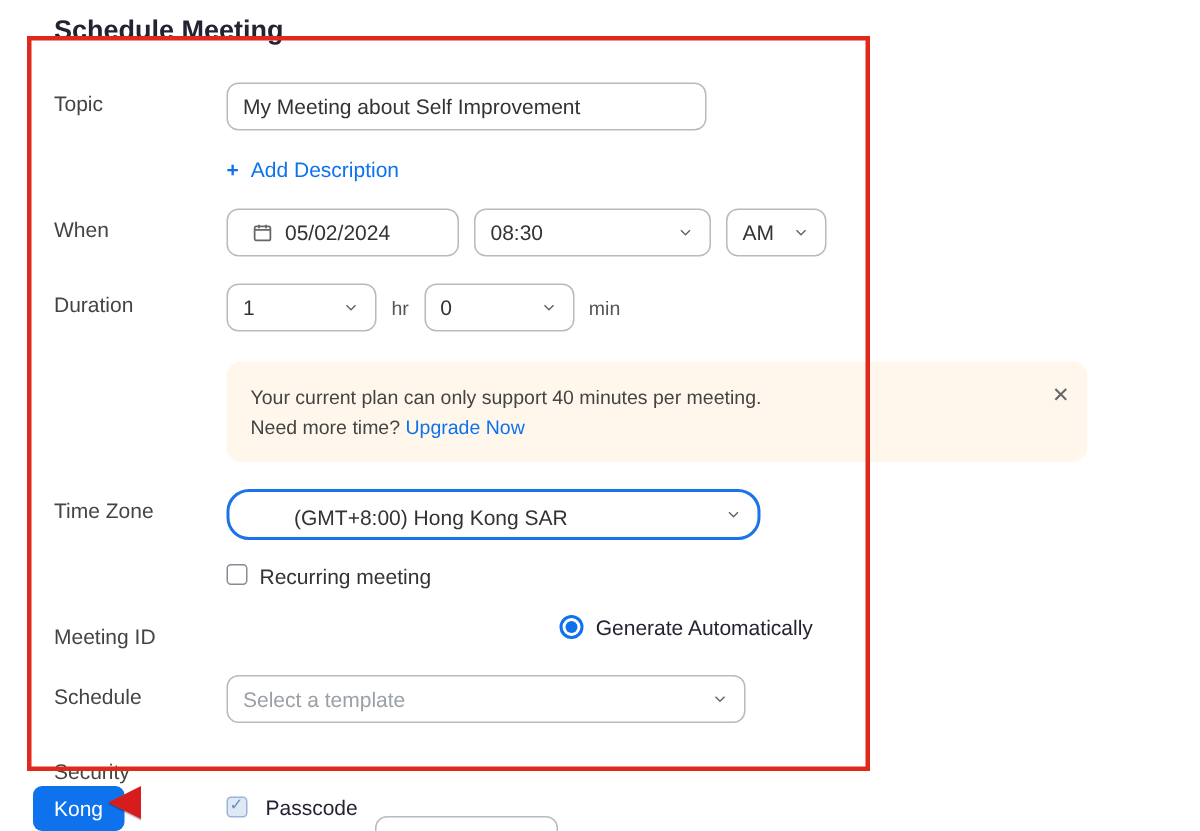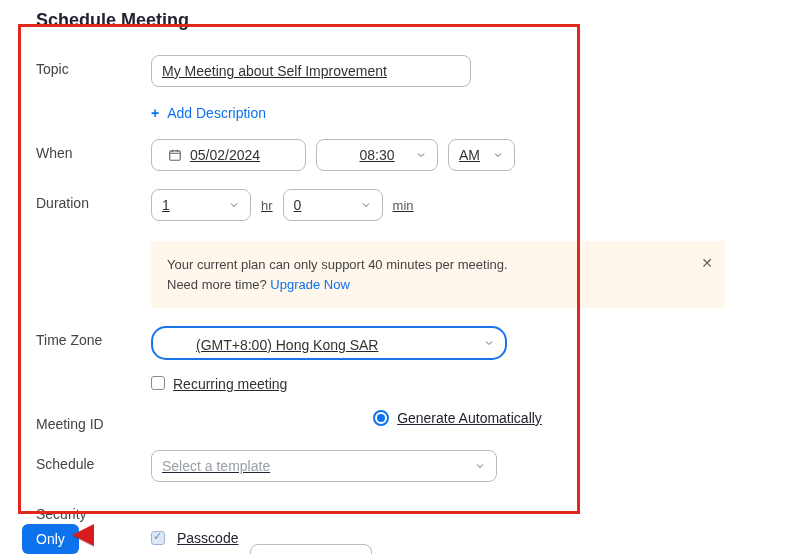--- a/index.html
+++ b/index.html
@@ -2,37 +2,37 @@
 <html><head>
 <meta charset="utf-8">
 <style>
 * { box-sizing: border-box; margin: 0; padding: 0; }
 body { font-family: -apple-system, BlinkMacSystemFont, "Segoe UI", Arial, sans-serif; font-size: 14px; color: #232333; width: 800px; height: 554px; position: relative; background: #fff; }
 .page-title { font-size: 18px; font-weight: 700; padding: 10px 0 6px 36px; }
 .red-frame { position: absolute; left: 18px; top: 24px; width: 562px; height: 490px; border: 3px solid #e1281d; pointer-events: none; z-index: 5; }
 .form { padding: 0 36px 0 36px; }
 .row { display: flex; align-items: flex-start; margin-top: 18px; }
 .row .label { width: 115px; padding-top: 6px; color: #444; font-size: 14px; }
-.row .field { flex: 1; text-decoration: underline; }
+.row .field { flex: 1; }
 .input, .select-like { border: 1px solid #b9b9c0; border-radius: 8px; height: 32px; padding: 0 10px; background: #fff; display: flex; align-items: center; font-size: 14px; color: #333; }
 .topic-input { width: 320px; }
 .add-desc { display: inline-flex; align-items: center; gap: 8px; color: #0e72ed; font-size: 14px; cursor: pointer; margin-top: 18px; }
 .plus { color: #0e72ed; font-weight: 600; }
 .when-group { display: flex; align-items: center; gap: 10px; }
 .date-input { width: 155px; display: flex; align-items: center; gap: 8px; padding-left: 16px; }
 .cal-icon { width: 14px; height: 14px; color: #666; }
 .sel { position: relative; }
 .sel .chev { position: absolute; right: 10px; top: 50%; transform: translateY(-50%); color: #666; }
-.time-sel { width: 122px; justify-content: center; }
+.time-sel { width: 158px; }
 .ampm-sel { width: 67px; }
 .dur-row { display: flex; align-items: center; gap: 10px; }
 .dur-hr { width: 100px; }
 .dur-min { width: 100px; }
 .unit { font-size: 13px; color: #555; }
-.banner { margin-top: 20px; margin-left: 115px; width: 574px; background: #fff7ec; padding: 14px 16px; position: relative; font-size: 13px; color: #444; line-height: 1.5; border-radius: 0; }
+.banner { margin-top: 20px; margin-left: 115px; width: 574px; background: #fff7ec; padding: 14px 16px; position: relative; font-size: 13px; color: #444; line-height: 1.5; border-radius: 10px; }
 .banner a { color: #0e72ed; text-decoration: none; }
 .banner .close { position: absolute; right: 12px; top: 12px; color: #666; cursor: pointer; font-size: 14px; }
 .tz-sel { width: 356px; border: 2px solid #1a73e8; border-radius: 15px; height: 34px; position: relative; padding-left: 43px; }
 .tz-sel .caret-text::after { content: ""; display: inline-block; width: 1px; height: 16px; background: transparent; }
 .chk-row { display: flex; align-items: flex-start; gap: 8px; margin-top: 16px; font-size: 14px; color: #333; }
 .chk-box { width: 14px; height: 14px; border: 1px solid #8a8a94; border-radius: 3px; background: #fff; }
 .chk-box.checked { background: #dfe8f5; border-color: #9ab4da; position: relative; }
 .chk-box.checked::after { content: "✓"; position: absolute; font-size: 11px; color: #6d8bbd; left: 1px; top: -2px; }
 .radio-row { display: flex; align-items: center; gap: 22px; flex-direction: column; }
 .radio { display: flex; align-items: center; gap: 8px; cursor: pointer; }
@@ -183,21 +183,21 @@
         <span>Passcode</span>
         <div class="input passcode-input">6AqG7x</div>
       </div>
 
     </div>
   </div>
 
 </div>
 
 <div class="footer">
-  <button class="save-btn">Only</button>
+  <button class="save-btn">Kong</button>
 </div>
 
 <svg class="arrow" viewBox="0 0 70 30">
   <defs>
       <filter id="sh">
         <feDropShadow dx="0" dy="1" stdDeviation="0.5" flood-opacity="0.3"></feDropShadow>
       </filter>
     </defs>
   <path d="M68 15 L20 15" stroke="#d61f1a" stroke-width="8" filter="url(#sh)"></path>
   <path d="M2 15 L24 4 L24 26 Z" fill="#d61f1a" filter="url(#sh)"></path>

